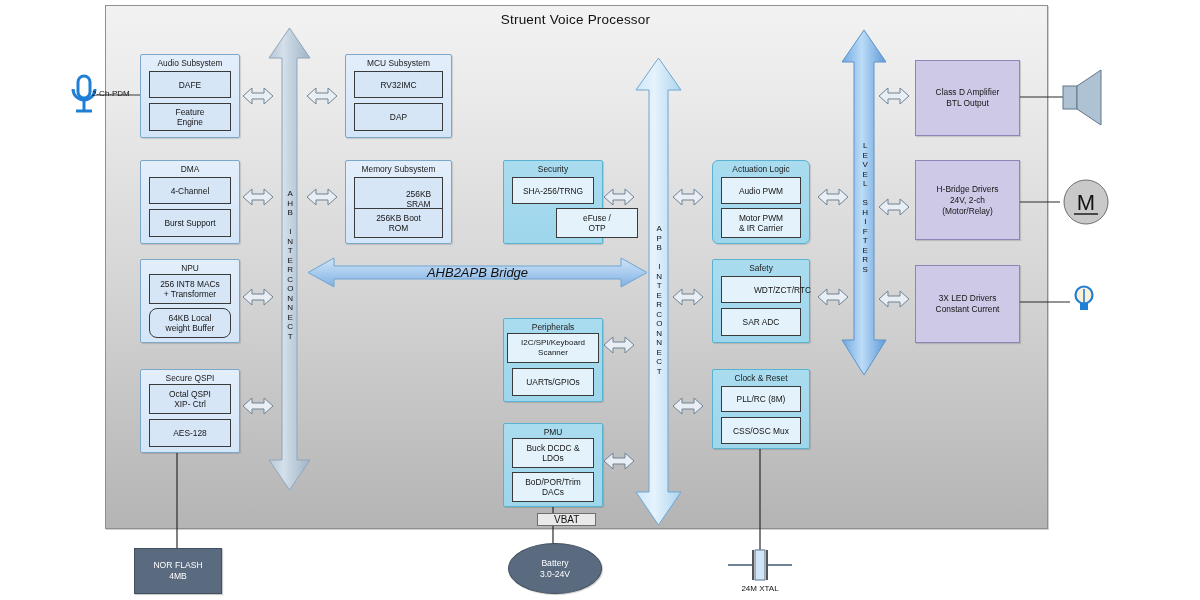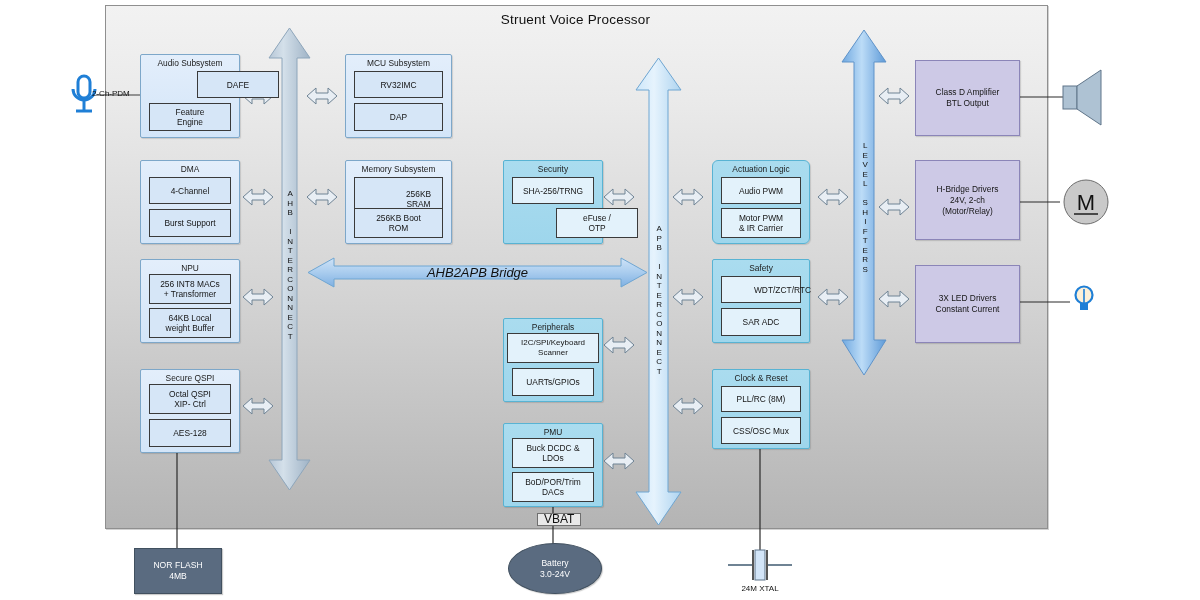--- a/index.html
+++ b/index.html
@@ -54,22 +54,22 @@
   
   .darkbox{position:absolute;background:#5a6b80;border:1px solid #41505f;
            color:#ffffff;font-size:8.6px;line-height:11px;display:flex;
            align-items:center;justify-content:center;text-align:center;
            box-shadow:1px 1px 1px rgba(0,0,0,.2);}
   .ellipse{position:absolute;background:#5a6b80;border:1px solid #41505f;
            border-radius:50%;color:#fff;font-size:8.6px;line-height:11px;
            display:flex;align-items:center;justify-content:center;text-align:center;
            box-shadow:1px 1px 1px rgba(0,0,0,.2);}
   .tiny-lbl{position:absolute;font-size:8px;color:#111;text-align:center;white-space:nowrap;}
-  .boxed-lbl{position:absolute;font-size:12px;color:#111;background:#e9e9e9;
-             border:1px solid #6f6f6f;padding:0 6px;line-height:11px;white-space:nowrap;}
+  .boxed-lbl{position:absolute;font-size:10px;color:#111;background:#e9e9e9;
+             border:1px solid #6f6f6f;padding:0 16px;line-height:11px;white-space:nowrap;}
 </style>
 </head>
 <body>
 
 <div id="chip-body"></div>
 <div id="chip-title">Struent Voice Processor</div>
 
 <svg width="1200" height="600" style="position:absolute;left:0;top:0;pointer-events:none;">
   <defs>
     <linearGradient id="gradGray" x1="0" y1="0" x2="1" y2="0">
@@ -234,36 +234,36 @@
   <div class="vlabel">
       <span>LEVEL SHIFTERS</span>
     </div>
 </div>
 <div class="hbus" style="left:330px;top:262px;width:295px;height:21px;">
   <div class="hlabel">AHB2APB Bridge</div>
 </div>
 
 <div class="block tone-light" style="left:140px;top:54px;width:100px;height:84px;">
   <div class="btitle">Audio Subsystem</div>
-  <div class="sub" style="top:16px;height:27px;margin-left:48px;">DAFE</div>
+  <div class="sub" style="top:16px;height:27px;">DAFE</div>
   <div class="sub" style="top: 48px; height: 28px; white-space: pre-line;">Feature
 Engine</div>
 </div>
 
 <div class="block tone-light" style="left:140px;top:160px;width:100px;height:84px;">
   <div class="btitle">DMA</div>
   <div class="sub" style="top:16px;height:27px;">4-Channel</div>
   <div class="sub" style="top:48px;height:28px;">Burst Support</div>
 </div>
 
 <div class="block tone-light" style="left:140px;top:259px;width:100px;height:84px;">
   <div class="btitle">NPU</div>
   <div class="sub" style="top: 14px; height: 30px; white-space: pre-line;">256 INT8  MACs
 + Transformer</div>
-  <div class="sub" style="top: 48px; height: 30px; white-space: pre-line;">64KB Local
+  <div class="sub" style="top: 48px; height: 30px; white-space: pre-line; border-radius: 8px;">64KB Local
 weight Buffer</div>
 </div>
 
 <div class="block tone-light" style="left:140px;top:369px;width:100px;height:84px;">
   <div class="btitle">Secure QSPI</div>
   <div class="sub" style="top: 14px; height: 30px; white-space: pre-line;">Octal QSPI
 XIP- Ctrl</div>
   <div class="sub" style="top:49px;height:28px;">AES-128</div>
 </div>
 

